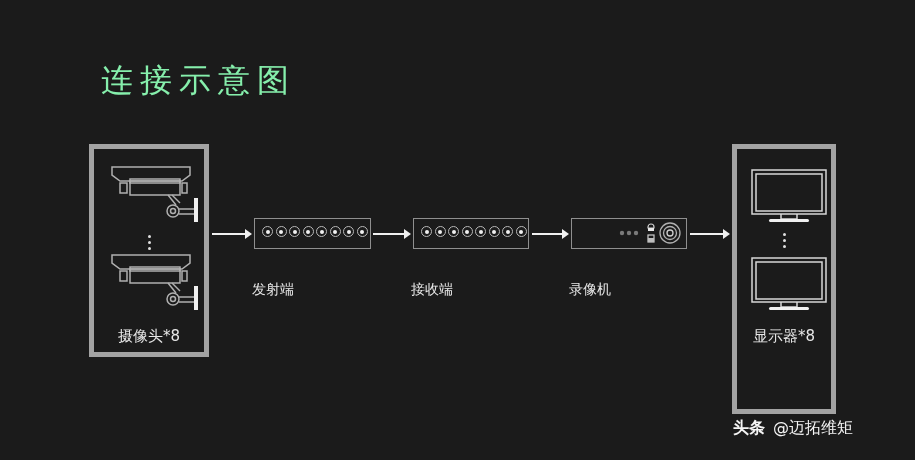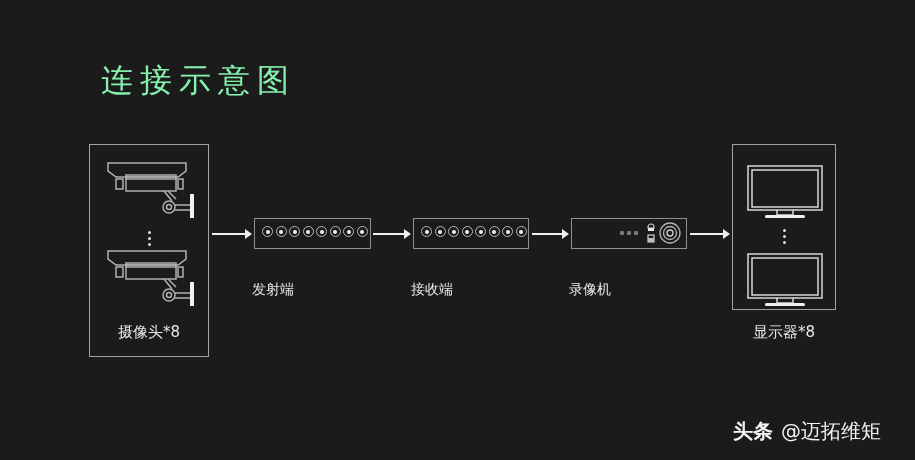--- a/index.html
+++ b/index.html
@@ -1,36 +1,36 @@
 <!DOCTYPE html>
 <html><head>
 <meta charset="utf-8">
 <style>
   html,body{margin:0;padding:0;}
   body{width:915px;height:460px;background:#1b1b1b;position:relative;overflow:hidden;font-family:"DejaVu Sans","Liberation Sans",sans-serif;color:#e6e6e6;}
   .title{position:absolute;left:101px;top:56px;font-size:32px;letter-spacing:7px;color:#86efac;font-weight:normal;line-height:48px;}
-  .panel{position:absolute;border:1px solid #a3a3a3;box-sizing:border-box;padding-left:12px;}
+  .panel{position:absolute;border:5px solid #a3a3a3;box-sizing:border-box;padding-left:12px;}
   .panel-cam{left:89px;top:144px;width:120px;height:213px;}
-  .panel-mon{left:732px;top:144px;width:104px;height:166px;}
+  .panel-mon{left:732px;top:144px;width:104px;height:270px;}
   .panel-label{position:absolute;left:0;right:0;text-align:center;font-size:15px;color:#e8e8e8;}
   .panel-cam .panel-label{top:178px;}
   .panel-mon .panel-label{top:178px;}
   .vdots{position:absolute;left:50%;width:3px;margin-left:-1px;display:flex;flex-direction:column;gap:3px;}
   .vdots span{width:3px;height:3px;background:#e0e0e0;border-radius:50%;}
   .device{position:absolute;border:1.5px solid #8f8f8f;box-sizing:border-box;height:31px;top:218px;}
   .dev-tx{left:254px;width:117px;}
   .dev-rx{left:413px;width:116px;}
   .dev-dvr{left:571px;width:116px;}
   .ports{position:absolute;left:7px;top:7px;display:flex;gap:2.5px;}
   .port{width:11px;height:11px;border-radius:50%;border:1.5px solid #b8b8b8;box-sizing:border-box;display:flex;align-items:center;justify-content:center;}
   .port i{width:4px;height:4px;border-radius:50%;background:#f0f0f0;display:block;}
   .dev-label{position:absolute;top:281px;font-size:14px;color:#e8e8e8;text-align:left;width:120px;}
   .arrow{position:absolute;top:233px;height:2px;background:#f0f0f0;}
   .arrow::after{content:"";position:absolute;right:-2px;top:-4px;border-left:7px solid #f0f0f0;border-top:5px solid transparent;border-bottom:5px solid transparent;}
-  .watermark{position:absolute;left:733px;top:418px;font-size:20px;color:#f4f4f4;}
+  .watermark{position:absolute;left:733px;top:418px;font-size:16px;color:#f4f4f4;}
   .watermark b{font-weight:bold;margin-right:8px;}
 </style>
 </head>
 <body>
 
 <div class="title">连接示意图</div>
 
 <div class="panel panel-cam">
   <svg style="position:absolute;left:12px;top:12px" width="96" height="70" viewBox="0 0 96 70">
     <g fill="none" stroke="#b0b0b0" stroke-width="1.5">

